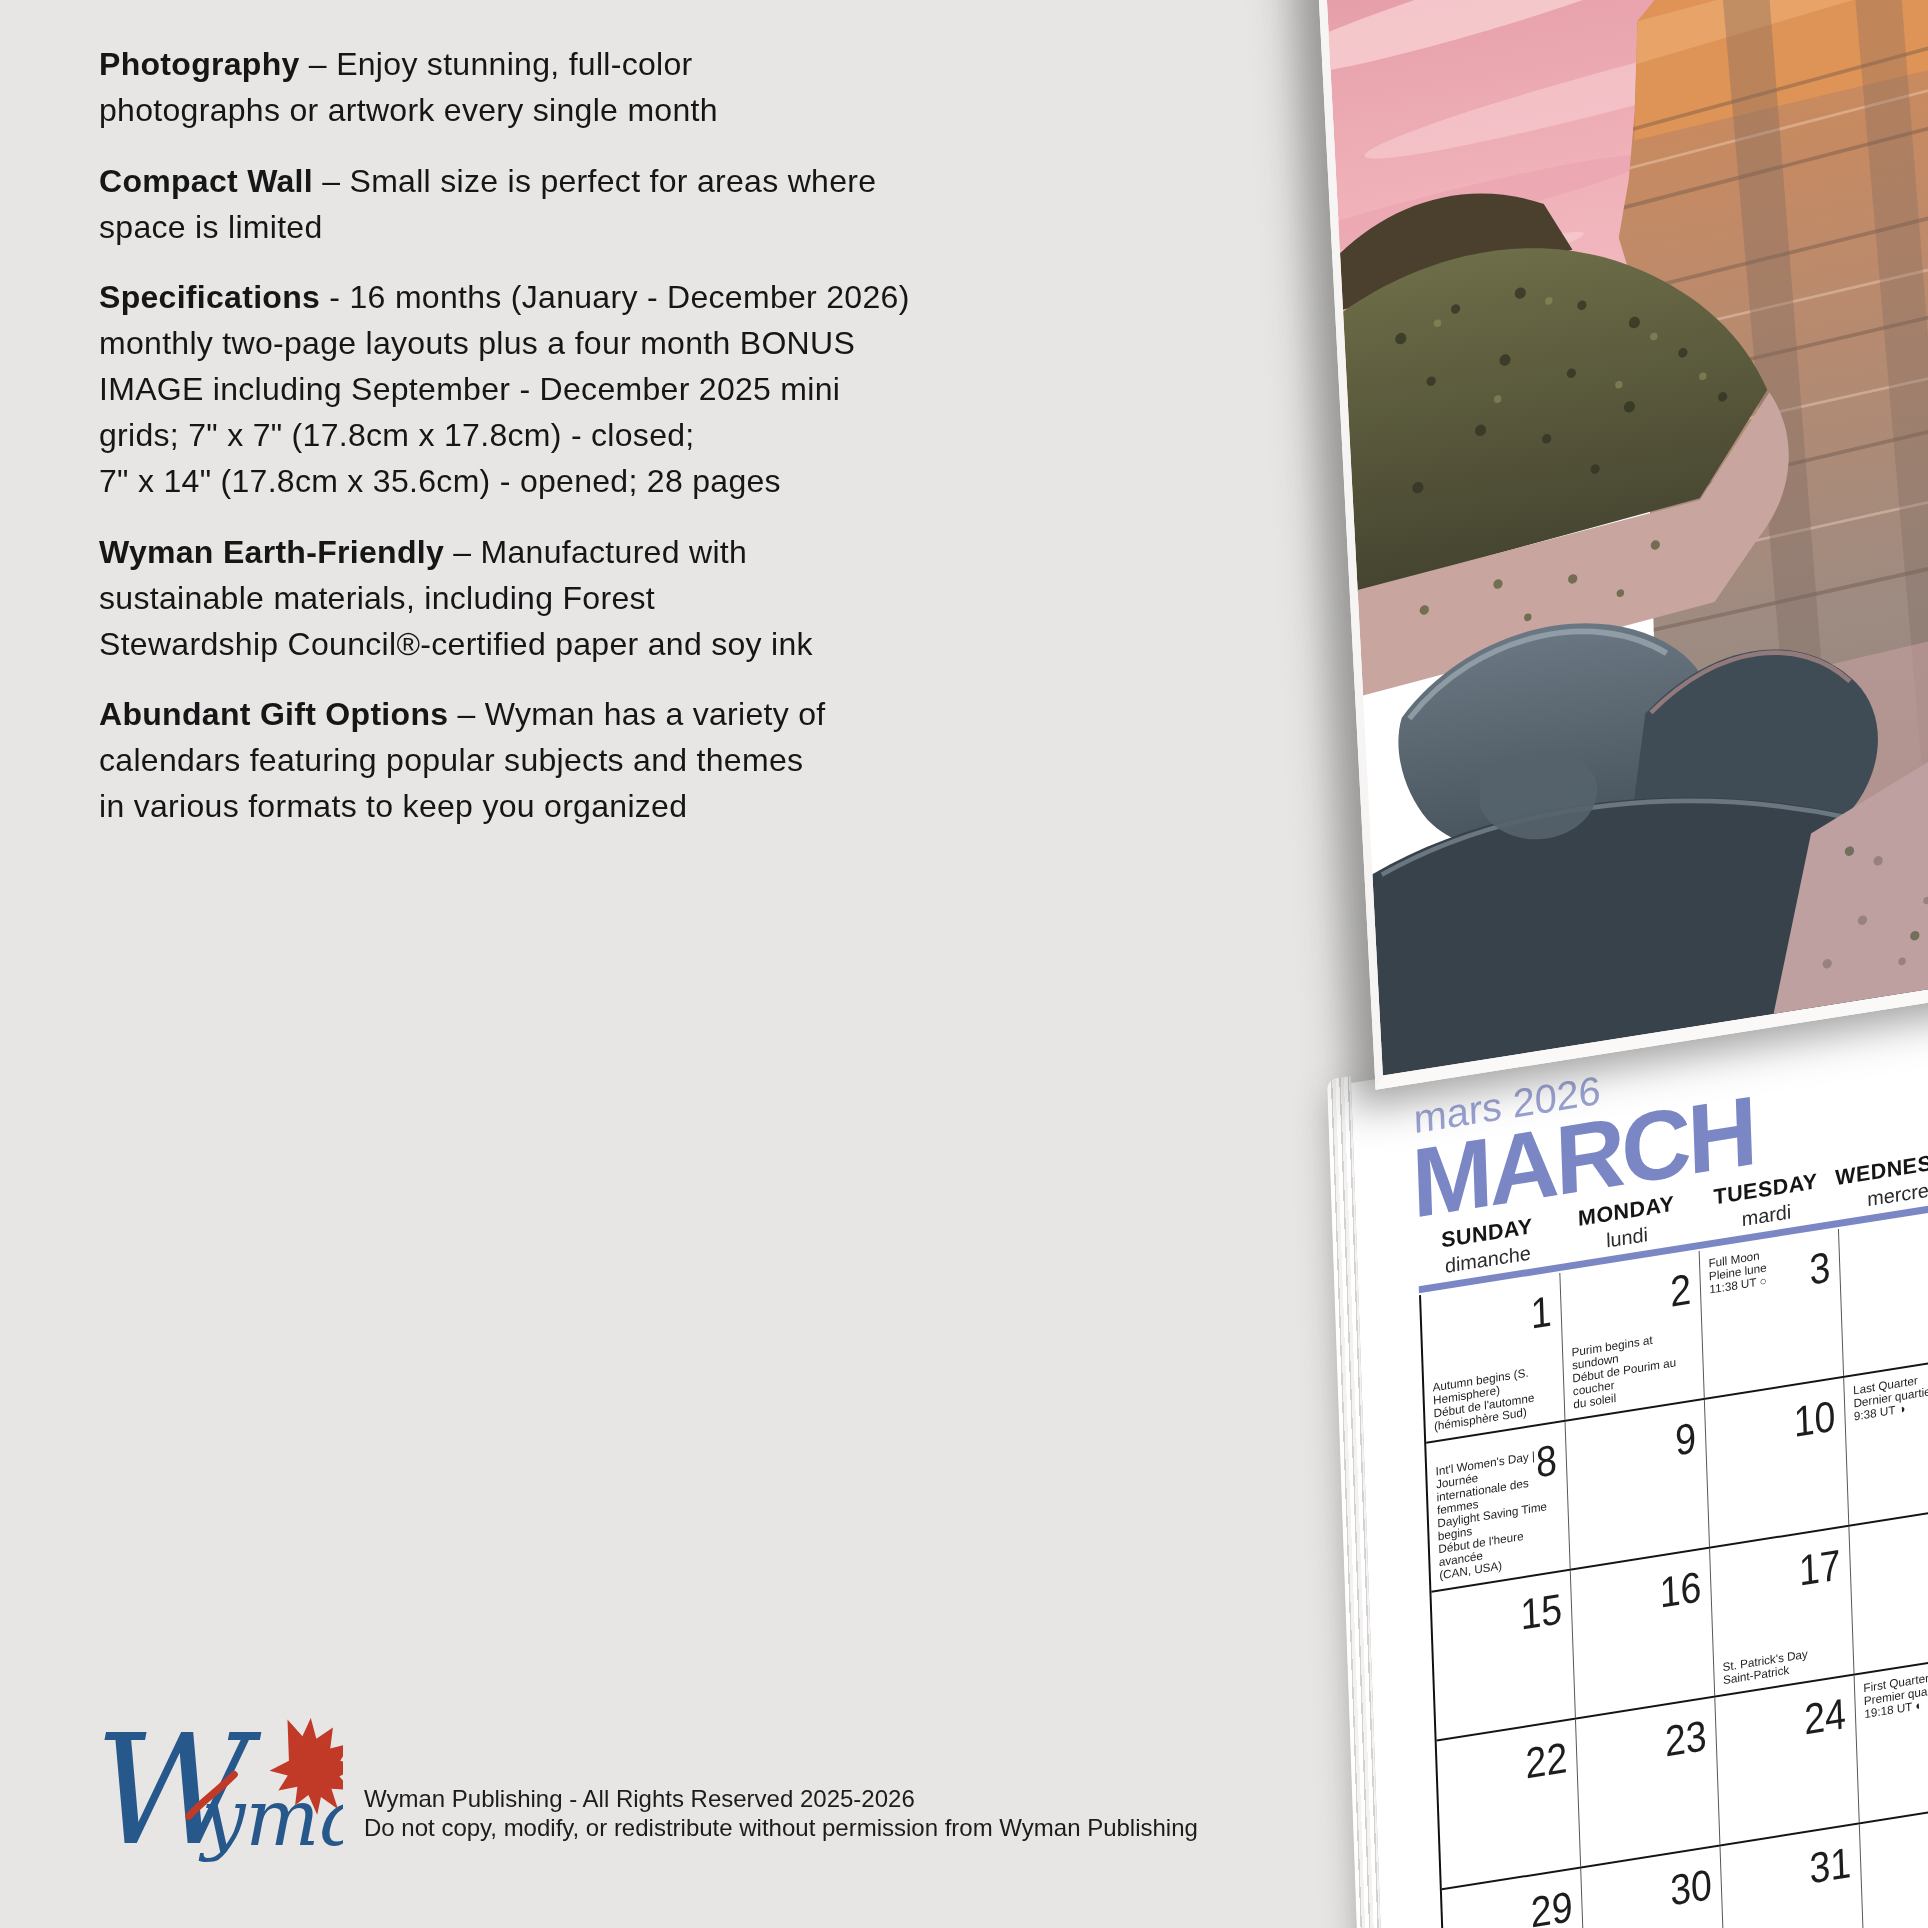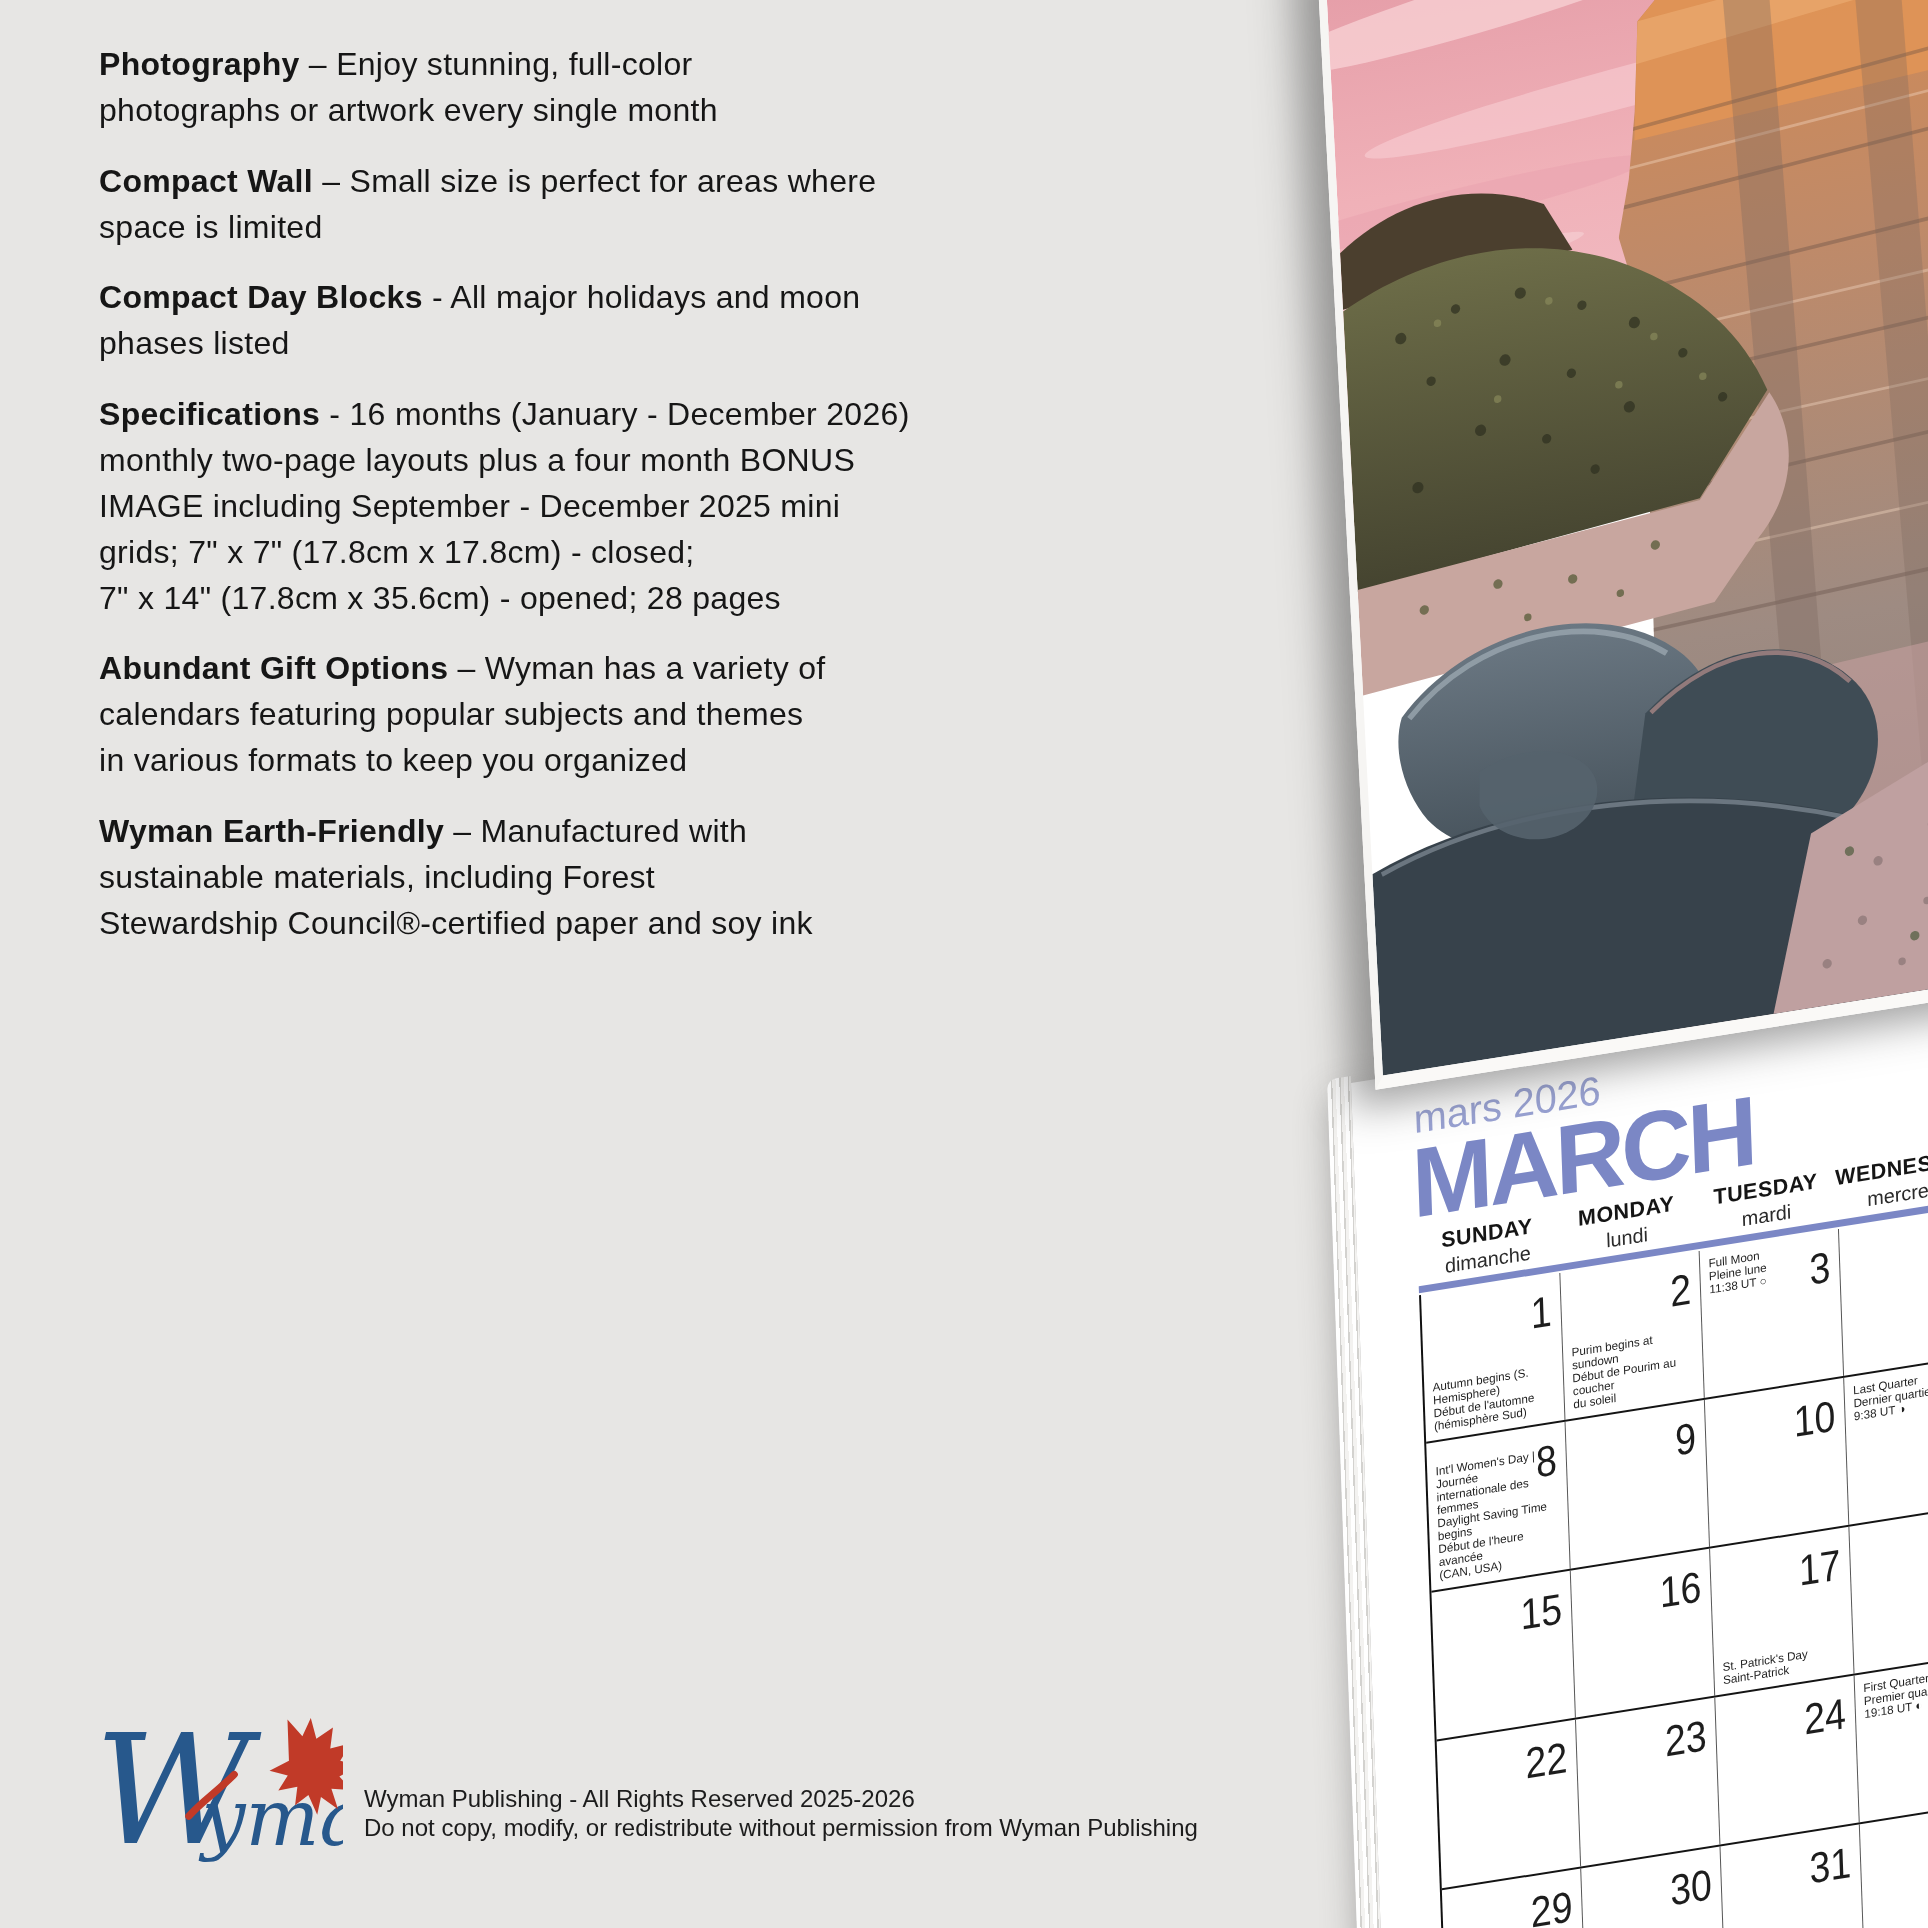--- a/index.html
+++ b/index.html
@@ -63,33 +63,31 @@
 </style>
 </head>
 <body>
 
 <section class="left-panel">
   <div class="feature-list">
       <p class="feature"><b>Photography</b> <span class="fbody">– Enjoy stunning, full-color
 photographs or artwork every single month</span></p>
       <p class="feature"><b>Compact Wall</b> <span class="fbody">– Small size is perfect for areas where
 space is limited</span></p>
-      <p class="feature"><b>Compact Day Blocks</b> <span class="fbody">- All major holidays and moon
-phases listed</span></p>
       <p class="feature"><b>Specifications</b> <span class="fbody">- 16 months (January - December 2026)
 monthly two-page layouts plus a four month BONUS
 IMAGE including September - December 2025 mini
 grids; 7" x 7" (17.8cm x 17.8cm) - closed;
 7" x 14" (17.8cm x 35.6cm) - opened; 28 pages</span></p>
+      <p class="feature"><b>Wyman Earth-Friendly</b> <span class="fbody">– Manufactured with
+sustainable materials, including Forest
+Stewardship Council®-certified paper and soy ink</span></p>
       <p class="feature"><b>Abundant Gift Options</b> <span class="fbody">– Wyman has a variety of
 calendars featuring popular subjects and themes
 in various formats to keep you organized</span></p>
-      <p class="feature"><b>Wyman Earth-Friendly</b> <span class="fbody">– Manufactured with
-sustainable materials, including Forest
-Stewardship Council®-certified paper and soy ink</span></p>
     </div>
 </section>
 
 <div class="brand-row">
   <svg width="243" height="188" viewBox="0 0 268 205">
 
     <text x="-6" y="168" font-family="DejaVu Serif, serif" font-style="italic" font-size="168" fill="#27588c">W</text>
     <text x="112" y="170" font-family="DejaVu Serif, serif" font-style="italic" font-size="86" fill="#27588c">yman</text>
 
     <g>

